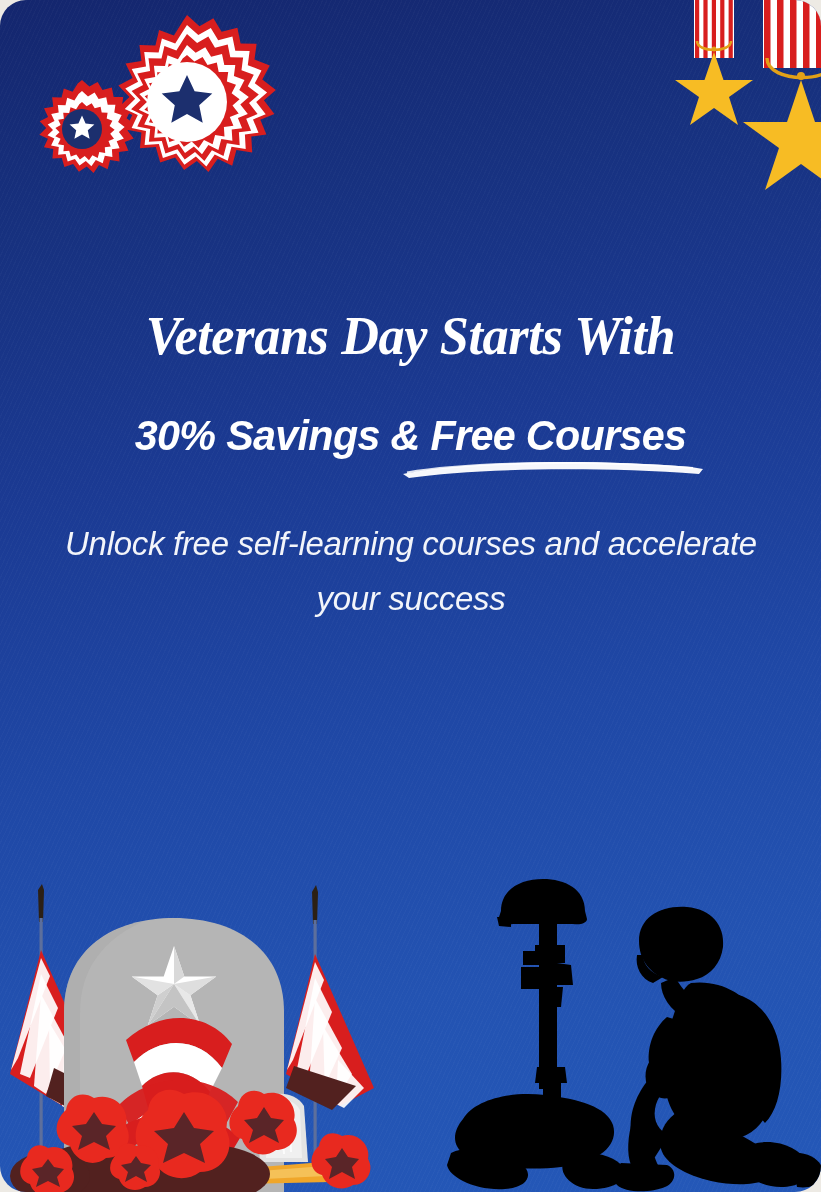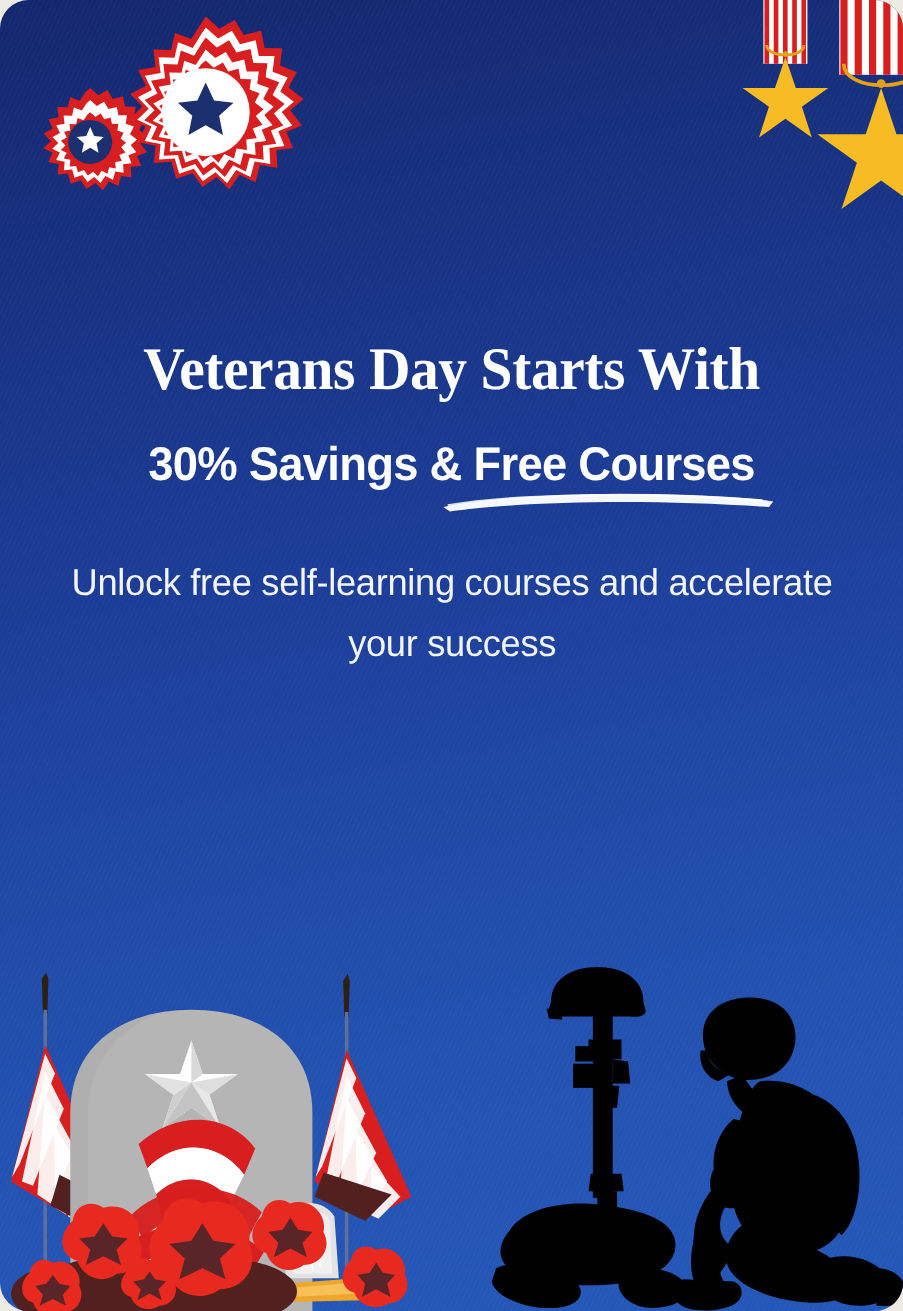--- a/index.html
+++ b/index.html
@@ -50,36 +50,37 @@
   
   #medal-group { right: 0px; top: 0px; width: 180px; height: 190px; }
 
   
   #text-block {
     position: absolute;
     left: 0; right: 0;
     top: 306px;
     text-align: center;
     padding: 0 28px;
+    font-style: italic;
   }
 
   #headline {
     font-family: "Liberation Serif", "DejaVu Serif", serif;
     font-weight: bold;
     font-size: 55px;
     line-height: 1.08;
     color: #ffffff;
     letter-spacing: -0.4px;
     margin: 0;
     transform: scaleX(0.95);
   }
 
   #subhead-wrap {
     position: relative;
-    margin-top: 34px;
+    margin-top: 47px;
   }
 
   #subhead {
     font-family: "Liberation Sans", sans-serif;
     font-weight: bold;
     font-size: 43px;
     line-height: 1.1;
     color: #ffffff;
     margin: 0;
     letter-spacing: -0.7px;

